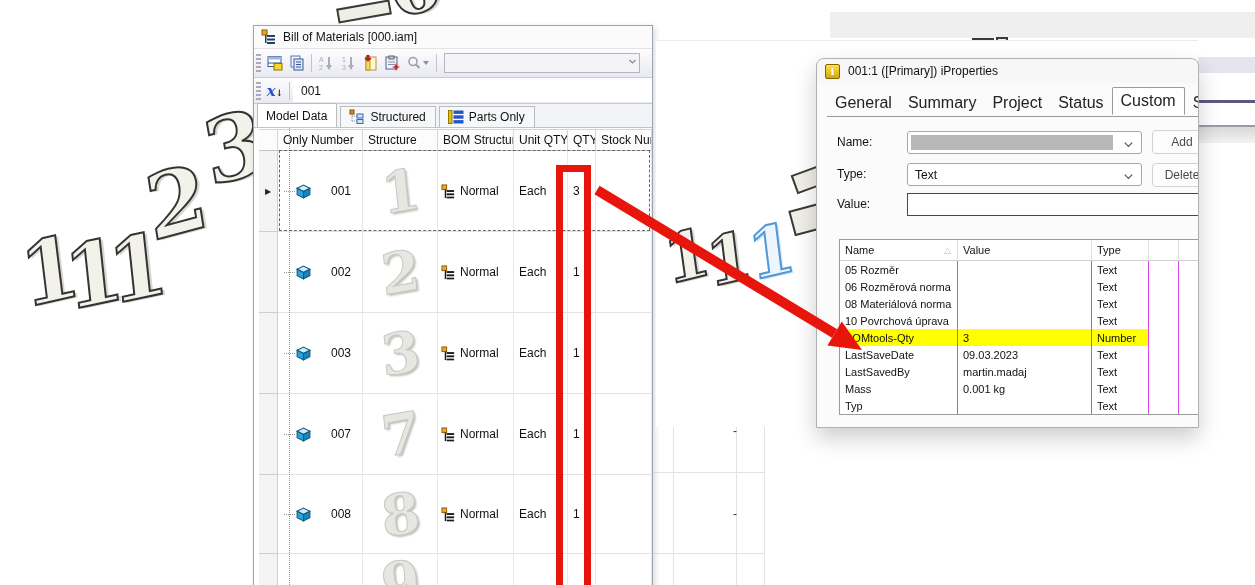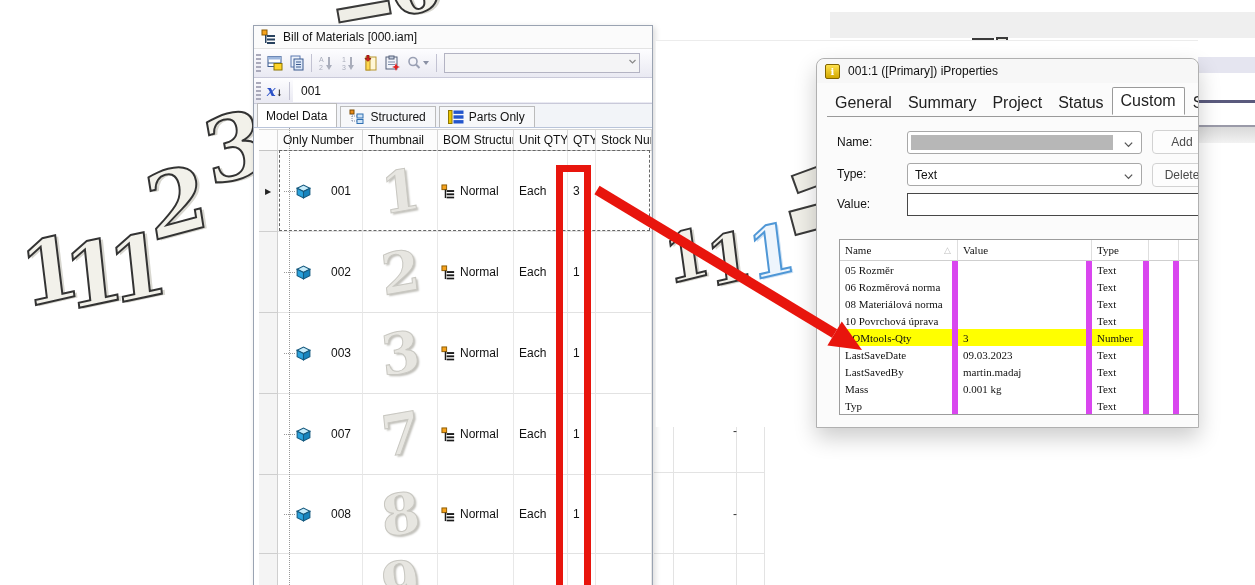--- a/index.html
+++ b/index.html
@@ -92,26 +92,26 @@
     border-radius:3px; }
   .ip-combo .fill { position:absolute; left:3px; top:3px; bottom:3px; right:28px; background:#b7b7b7; }
   .ip-combo .val { position:absolute; left:7px; top:4px; font-size:12px; color:#111; }
   .ip-combo .chev { position:absolute; right:7px; top:7px; }
   .ip-input { position:absolute; height:23px; width:300px; background:#fff; border:1px solid #474747; }
   .ip-btn { position:absolute; width:60px; height:24px; background:#fdfdfd; border:1px solid #d2d2d2;
     border-radius:4px; font-size:12px; color:#4a4a4a; display:flex; align-items:center; justify-content:center; }
 
   #prop-grid { position:absolute; left:22px; top:180px; width:361px;
     border:1px solid #9c9c9c; border-right:none; background:#fff; }
-  .pgrid-row { display:grid; grid-template-columns:118px 134px 57px 30px 22px;font-family:Liberation Serif, serif; }
+  .pgrid-row { display:grid; grid-template-columns:118px 134px 57px 30px 22px; }
   .pgrid-head .cell { height:21px; border-right:1px solid #dedede; border-bottom:1px solid #cfcfcf;
     font-size:11px; color:#111; display:flex; align-items:center; padding-left:5px; }
   .pgrid-head .cell .sort { margin-left:auto; margin-right:6px; color:#c0c0c0; font-size:9px; }
   .prow .cell { height:17px; font-size:11px; color:#111; display:flex; align-items:center;
-    padding-left:5px; border-right:6px solid #d946ef; white-space:nowrap; overflow:hidden; }
+    padding-left:5px; border-right:1px solid #d946ef; white-space:nowrap; overflow:hidden; }
   .prow .cell.hl { background:#ffff00; }
 
   
   #annot { position:absolute; left:0; top:0; z-index:50; pointer-events:none; }
 
   
   svg { display:block; }
 </style>
 </head>
 <body>
@@ -260,21 +260,21 @@
             <rect x="5.5" y="11.1" width="10" height="3.4" fill="#2255cc"></rect>
           </svg>
         <span>Parts Only</span>
       </div>
     </div>
 
     <div id="bom-grid">
       <div class="bgrid-row bgrid-head" id="bom-head">
           <div class="cell"></div>
           <div class="cell">Only Number</div>
-          <div class="cell">Thumbnail</div>
+          <div class="cell">Structure</div>
           <div class="cell">BOM Structure</div>
           <div class="cell">Unit QTY</div>
           <div class="cell">QTY</div>
           <div class="cell">Stock Numb</div>
         </div>
       <div id="bom-rows">
   <div class="bgrid-row brow" style="height: 81px;">
     <div class="cell sel">
               <span class="sel-arrow">▶</span>
             </div>

